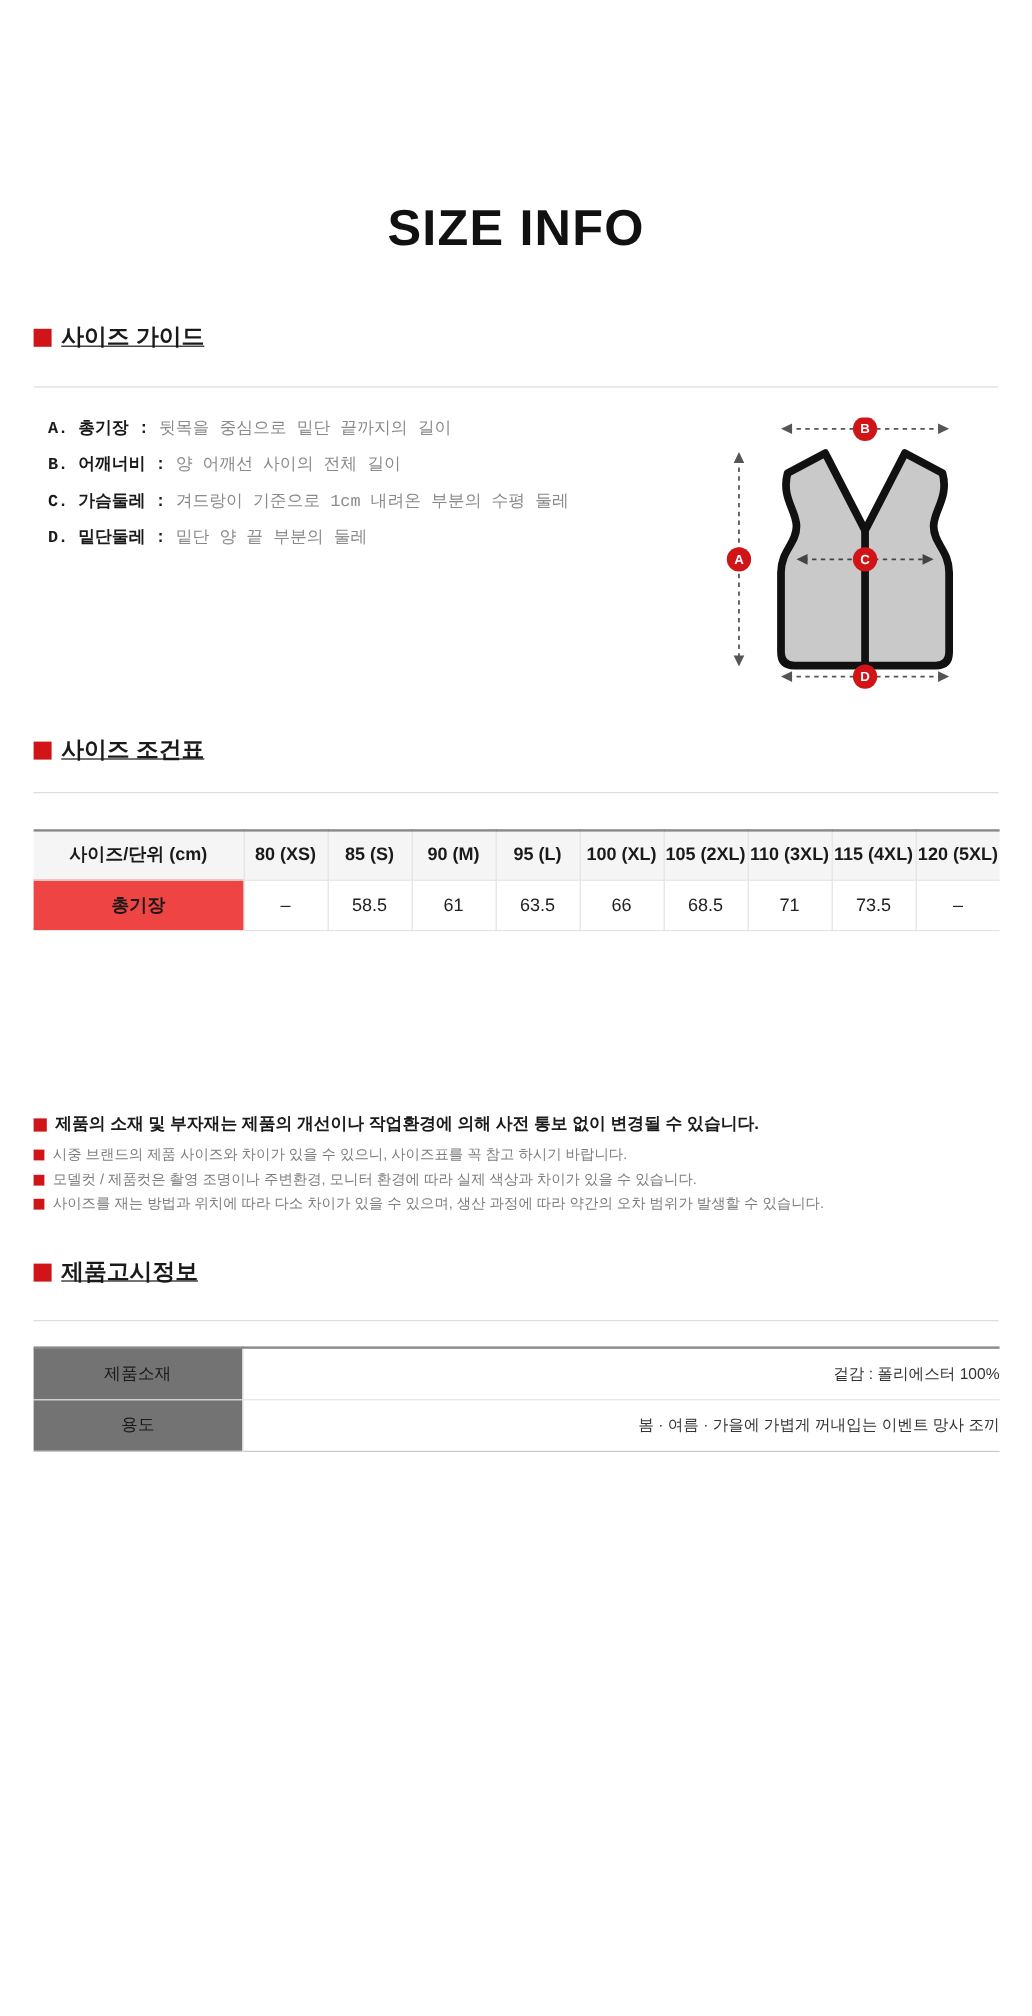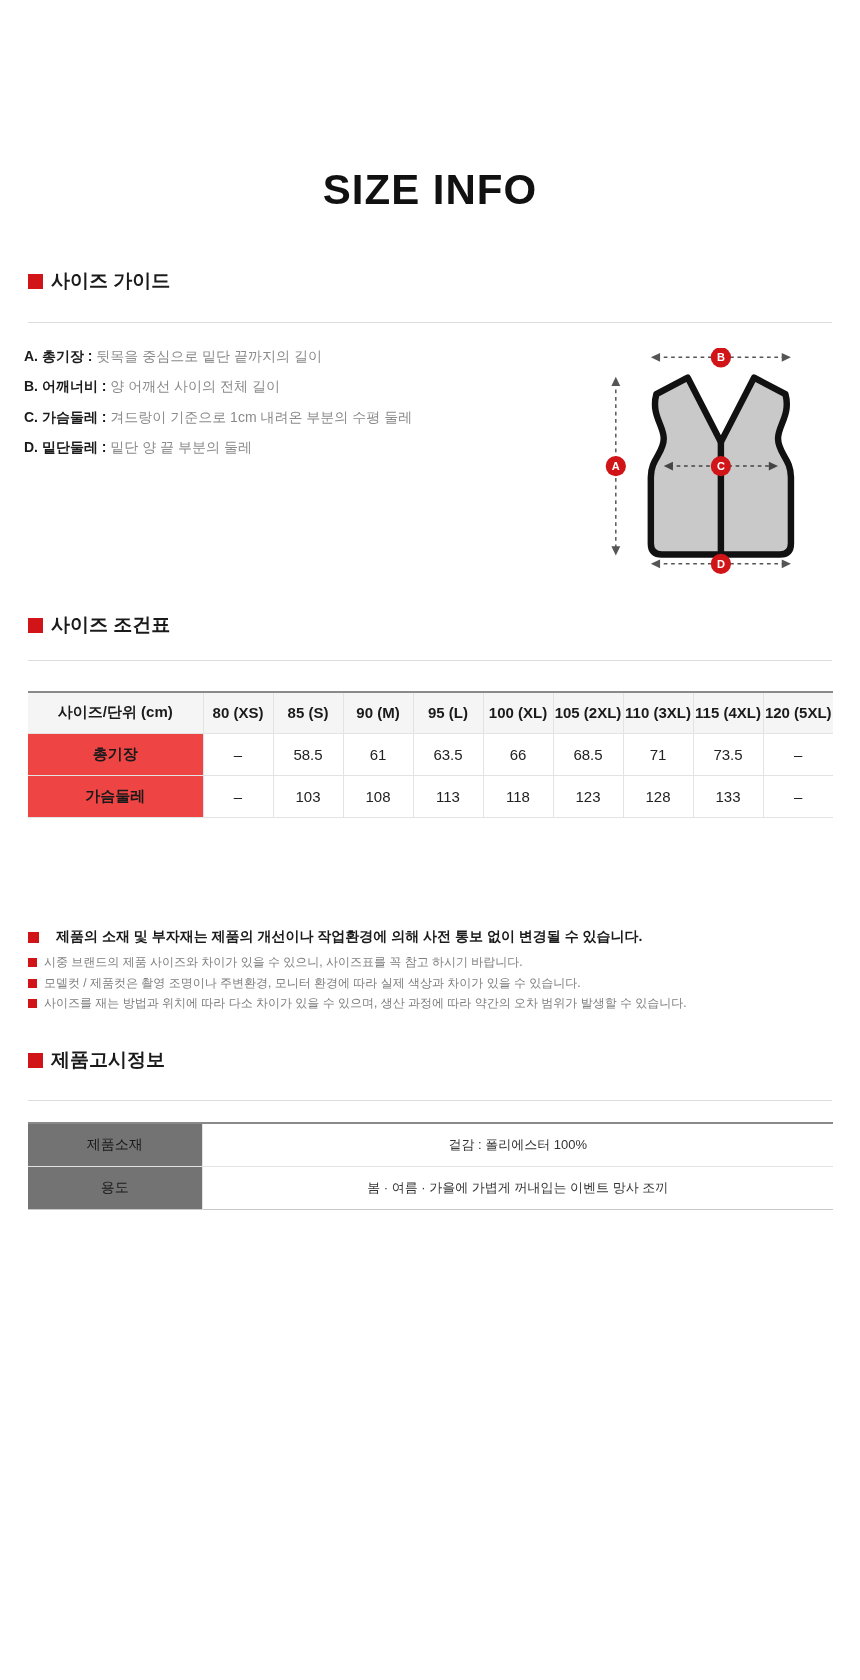--- a/index.html
+++ b/index.html
@@ -5,52 +5,52 @@
   :root { --accent:#d01418; --line:#dcdcdc; --cellline:#e3e3e3; --darkline:#8a8a8a; }
   * { margin:0; padding:0; box-sizing:border-box; }
   body { background:#fff; font-family:"Liberation Sans","DejaVu Sans",sans-serif; }
   .page { position:relative; width:860px; height:1335px; background:#fff; overflow:hidden; }
 
   .title { position:absolute; top:166px; left:0; width:860px; text-align:center;
            font-size:42px; font-weight:800; color:#111; letter-spacing:1px; }
 
   .sec-header { position:absolute; left:28px; display:flex; align-items:center; gap:8px; }
   .sec-bullet { width:15px; height:15px; background:var(--accent); display:inline-block; flex:0 0 auto; }
-  .sec-label { font-size:19px; font-weight:700; color:#1a1a1a; }
+  .sec-label { font-size:19px; font-weight:700; color:#1a1a1a;text-decoration:underline; }
 
   .hr { position:absolute; left:28px; width:804px; height:1px; background:var(--line); }
 
-  .guide-item { position:absolute; left:24px; font-size:14px; color:#222; white-space:nowrap; }
+  .guide-item { position:absolute; left:40px; font-size:14px; color:#222; white-space:nowrap;font-family:Liberation Mono, monospace; }
   .guide-item b { font-weight:700; color:#1a1a1a; }
   .guide-item span { color:#8a8a8a; }
 
   .vest-svg { position:absolute; left:590px; top:348px; width:212px; height:227px; }
   .marker-text { font:700 12px "Liberation Sans","DejaVu Sans",sans-serif; fill:#fff; }
 
   table { border-collapse:collapse; table-layout:fixed; position:absolute; left:28px; background:#fff; }
   .size-table { width:805px; top:691px; border-top:2px solid var(--darkline); border-bottom:1px solid #d2d2d2; }
   .size-table th, .size-table td { border:1px solid var(--cellline); text-align:center; vertical-align:middle; }
   .size-table th:first-child, .size-table td:first-child { border-left:none; }
   .size-table th:last-child, .size-table td:last-child { border-right:none; }
   .size-table thead th { height:41px; background:#f5f5f5; font-size:15px; font-weight:700; color:#1a1a1a; }
   .size-table tbody th { height:42px; background:#ef4444; font-size:15px; font-weight:700; color:#1a1a1a; }
   .size-table tbody td { height:42px; font-size:15px; color:#222; }
 
-  .note-primary { position:absolute; left:28px; top:928px; display:flex; align-items:center; gap:17px;
+  .note-primary { position:absolute; left:28px; top:928px; display:flex; align-items:center; gap:7px;
                   font-size:14px; font-weight:700; color:#1a1a1a; white-space:nowrap; }
   .note-primary .nb { width:11px; height:11px; background:var(--accent); flex:0 0 auto; }
   .note-item { position:absolute; left:28px; display:flex; align-items:center; gap:7px;
                font-size:12px; color:#7d7d7d; white-space:nowrap; }
   .note-item .nb { width:9px; height:9px; background:var(--accent); flex:0 0 auto; }
 
   .notice-table { width:805px; top:1122px; border-top:2px solid var(--darkline); border-bottom:1px solid #c9c9c9; }
   .notice-table th { width:174px; height:43px; background:#737373; font-size:14px; font-weight:400;
                      color:#1a1a1a; text-align:center; border-right:1px solid var(--cellline);
                      border-bottom:1px solid var(--cellline); }
-  .notice-table td { height:43px; font-size:13px; color:#333; text-align:center; 
+  .notice-table td { height:43px; font-size:13px; color:#333; text-align:right; 
                      border-bottom:1px solid var(--cellline); }
   .notice-table tr:last-child th, .notice-table tr:last-child td { border-bottom:none; }
 </style>
 </head>
 <body>
 
 <div class="page">
 
   <h1 class="title">SIZE INFO</h1>
 
@@ -149,32 +149,20 @@
           <td>–</td>
           <td>58.5</td>
           <td>61</td>
           <td>63.5</td>
           <td>66</td>
           <td>68.5</td>
           <td>71</td>
           <td>73.5</td>
           <td>–</td>
         </tr>
-        <tr>
-          <th>가슴둘레</th>
-          <td>–</td>
-          <td>103</td>
-          <td>108</td>
-          <td>113</td>
-          <td>118</td>
-          <td>123</td>
-          <td>128</td>
-          <td>133</td>
-          <td>–</td>
-        </tr>
       </tbody>
   </table>
 
   <div class="note-primary">
     <span class="nb"></span>
     <span>제품의 소재 및 부자재는 제품의 개선이나 작업환경에 의해 사전 통보 없이 변경될 수 있습니다.</span>
   </div>
   <div id="notes-secondary">
       <div class="note-item" style="top: 954px;">
         <span class="nb"></span>

